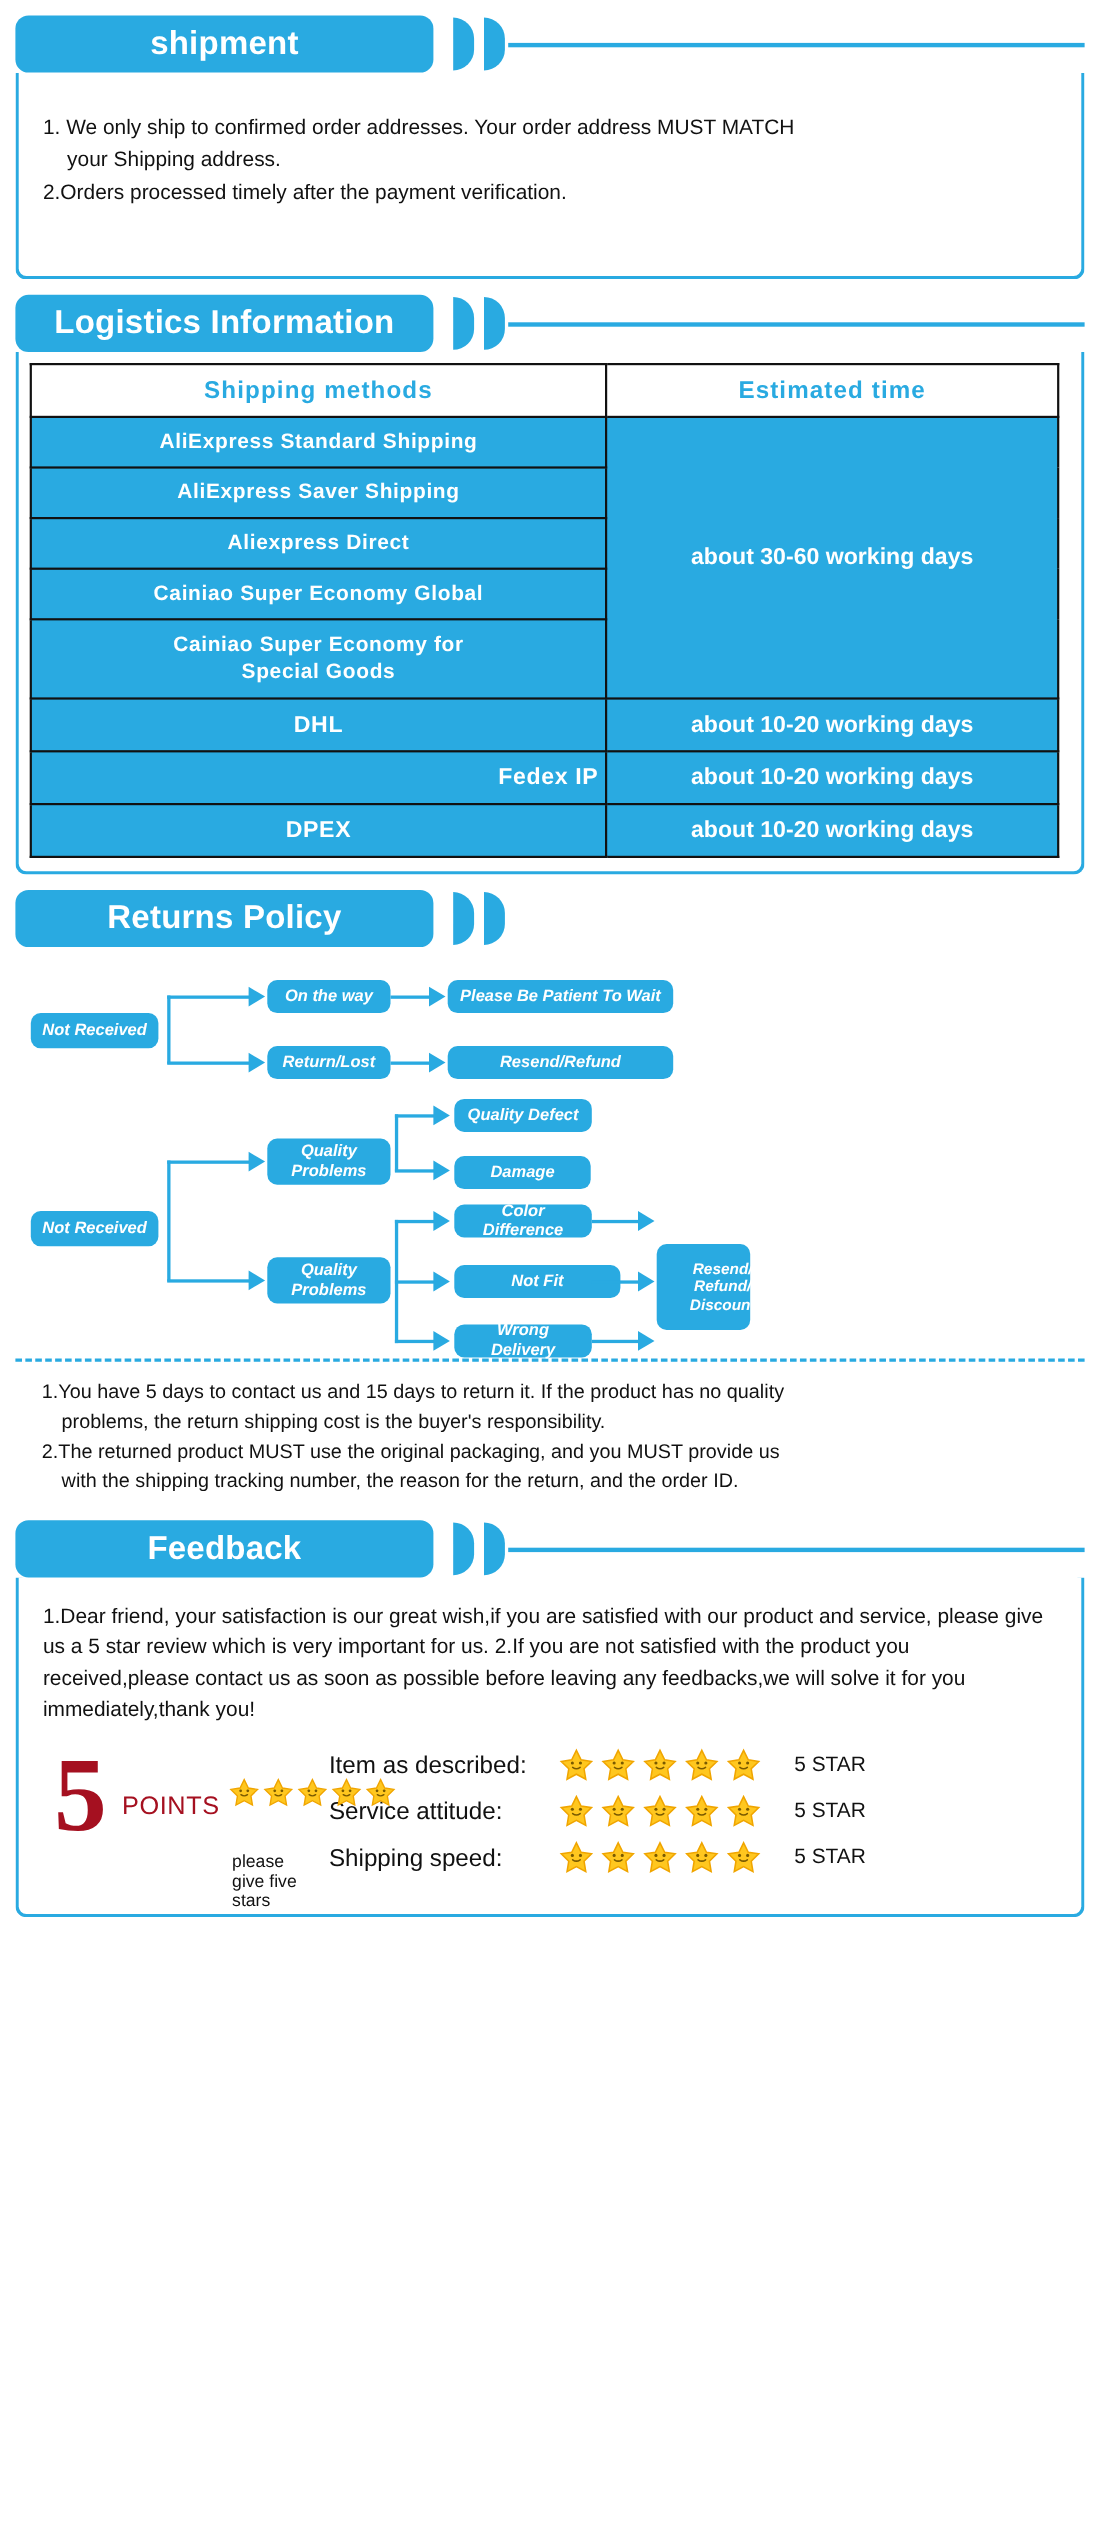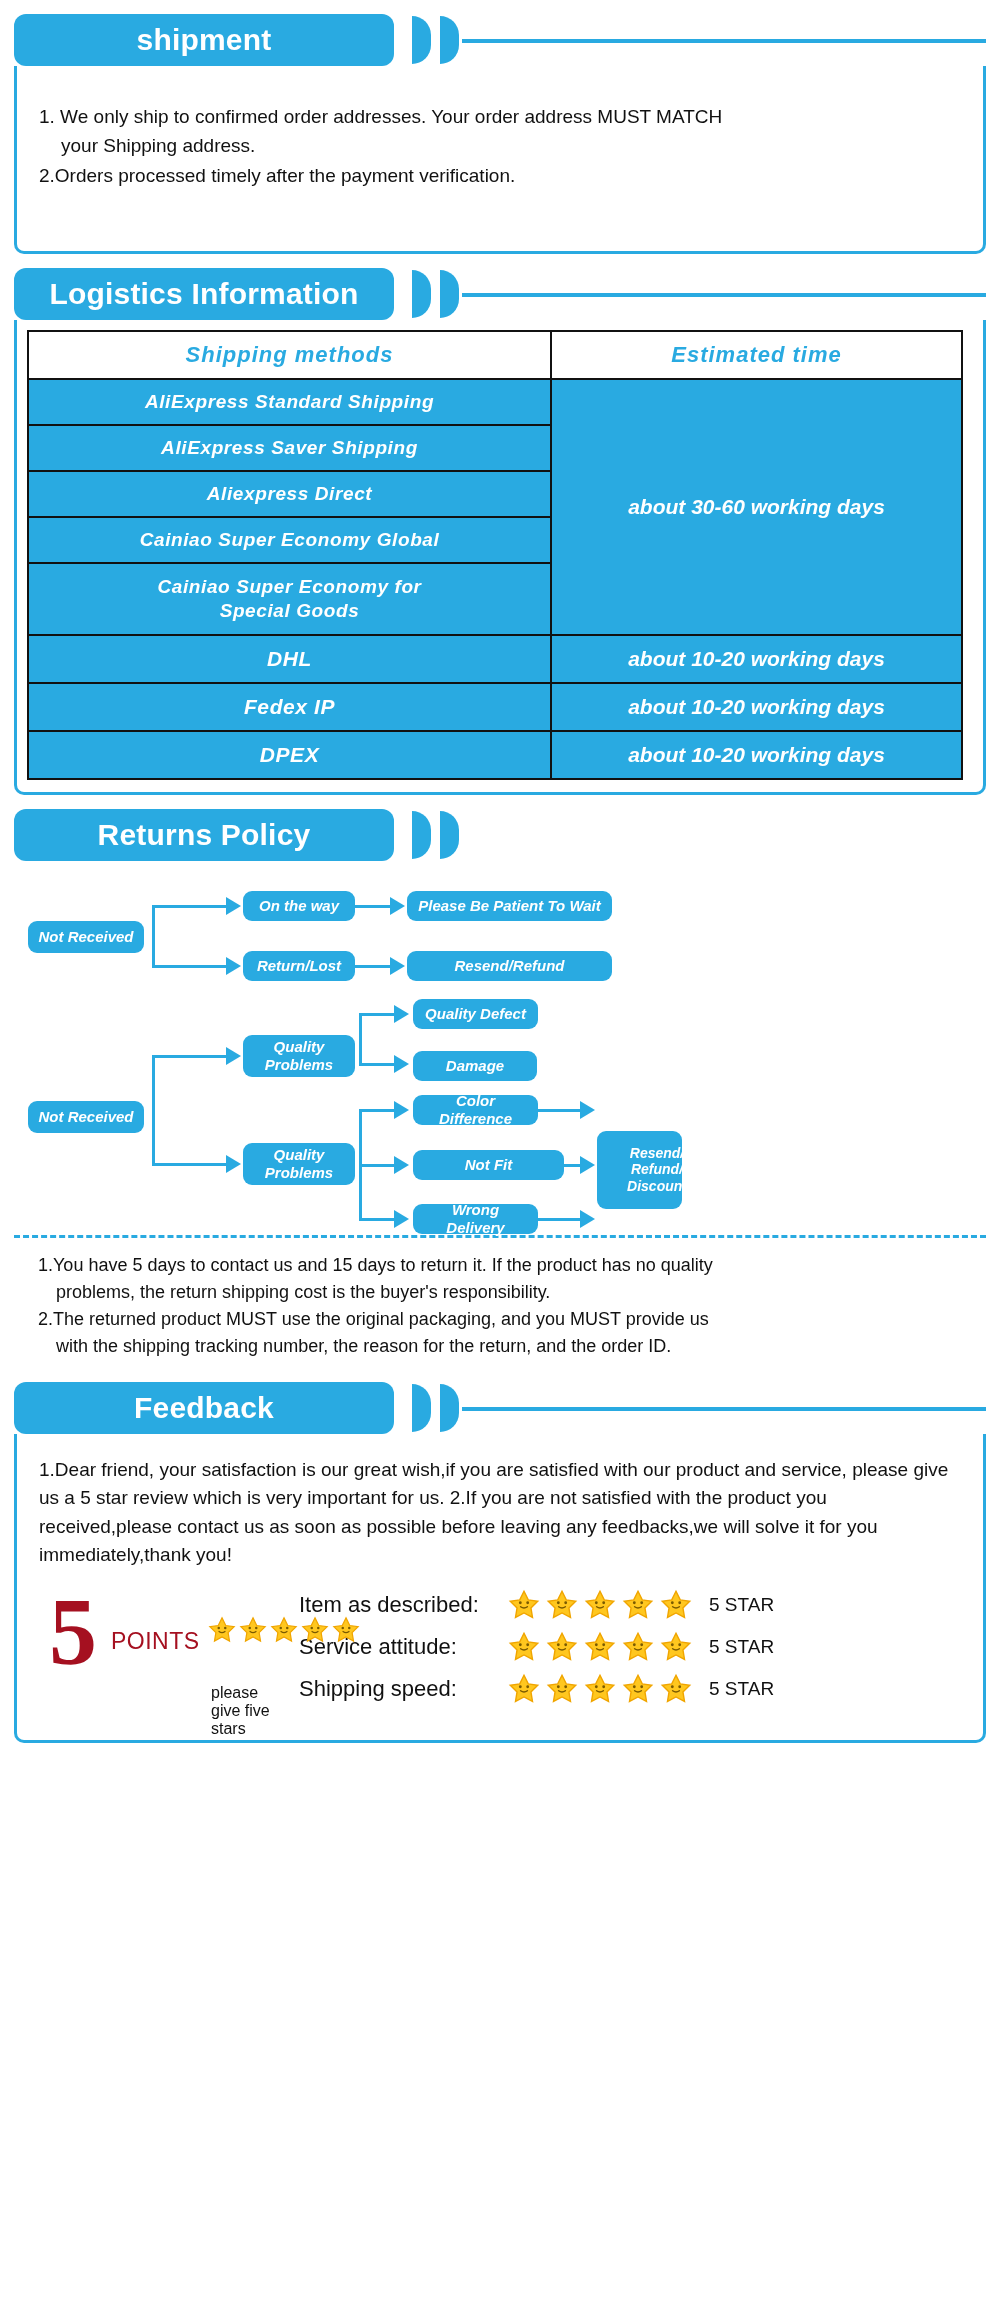--- a/index.html
+++ b/index.html
@@ -116,21 +116,21 @@
   }
   .pstars { position: absolute; left: 168px; top: 27px; display: flex; gap: 1px; }
   .pgive {
     position: absolute; left: 172px; top: 72px;
     font-size: 16px; color: #111; margin-top: 24px;
   }
   .rate-rows { flex: 1; }
   .rrow { display: flex; align-items: center; margin-bottom: 8px; }
   .rlabel { font-size: 22px; color: #111; width: 208px; }
   .rstars { display: flex; gap: 4px; }
-  .rtag { font-size: 19px; color: #111; margin-left: 16px; }
+  .rtag { font-size: 19px; color: #111; margin-left: 29px; }
 
   svg.star { display: block; }
 </style>
 </head>
 <body>
 
 <div class="page">
 
   <div class="sec-head">
     <div class="pill">
@@ -153,21 +153,21 @@
   <div class="sec-head">
     <div class="pill">
       <span>Logistics Information</span>
     </div>
     <div class="dbl" style="left:398px">
         <i></i>
         <i></i>
       </div>
     <div class="rule" style="left:448px; right:0;"></div>
   </div>
-  <div class="box" style="padding:10px 20px 12px 10px;font-style:italic;">
+  <div class="box" style="padding:10px 20px 12px 10px;">
     <table class="ltable">
       <colgroup>
           <col class="col-a">
           <col class="col-b">
         </colgroup>
       <thead>
         <tr>
           <th>Shipping  methods</th>
           <th>Estimated  time</th>
         </tr>
@@ -188,21 +188,21 @@
         </tr>
         <tr>
           <td style="white-space:pre-line; line-height:1.25;">Cainiao  Super  Economy  for
 Special  Goods</td>
         </tr>
         <tr>
           <td style="font-size:21px;">DHL</td>
           <td class="time">about 10-20 working days</td>
         </tr>
         <tr>
-          <td style="font-size:21px;">Fedex  IP</td>
+          <td style="font-size:21px;text-align:right;">Fedex  IP</td>
           <td class="time">about 10-20 working days</td>
         </tr>
         <tr>
           <td style="font-size:21px;">DPEX</td>
           <td class="time">about 10-20 working days</td>
         </tr>
       </tbody>
     </table>
   </div>
 

